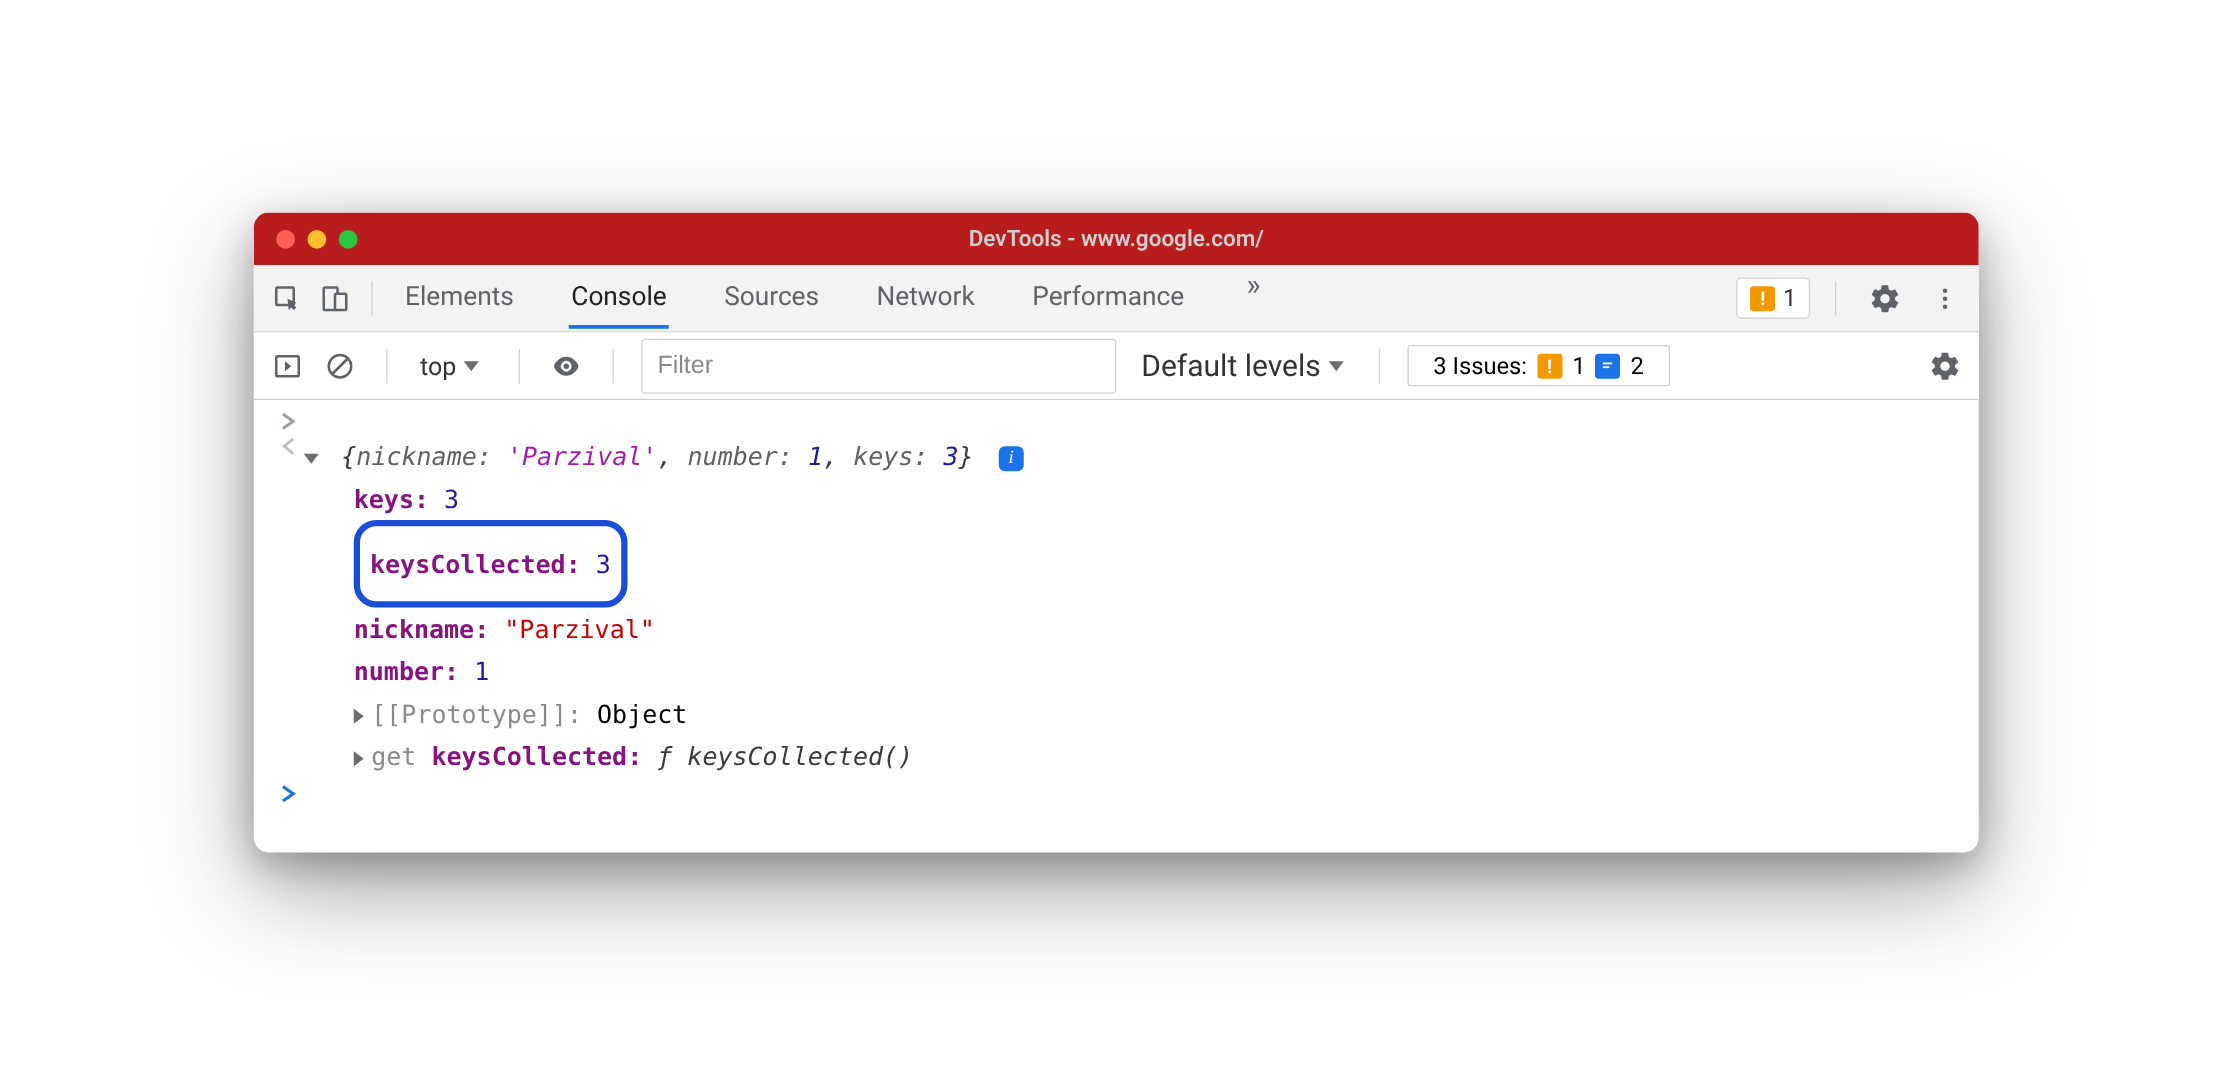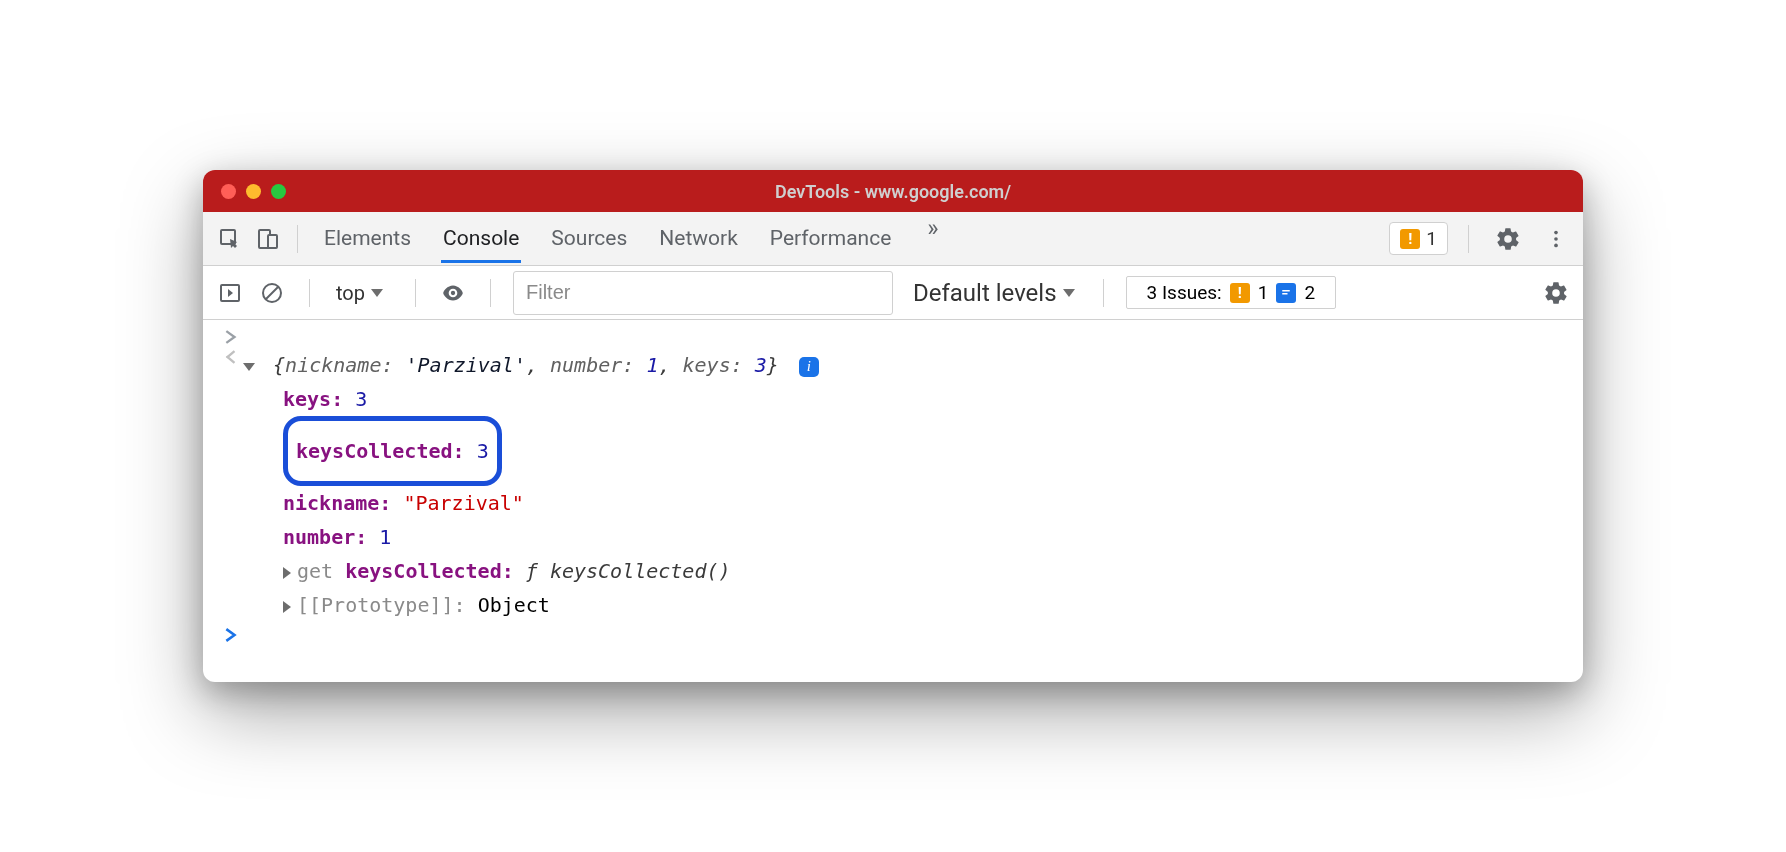--- a/index.html
+++ b/index.html
@@ -62,21 +62,21 @@
     color: #5f6368;
     cursor: pointer;
   }
   .vdiv {
     width: 1px; height: 28px;
     background: #d0d0d0;
     margin: 0 10px;
   }
   .tabs {
     display: flex;
-    gap: 28px;
+    gap: 42px;
     margin-left: 14px;
     font-size: 21px;
     color: #5f6368;
   }
   .tab {
     cursor: pointer;
     padding: 12px 2px 10px;
     border-bottom: 3px solid transparent;
   }
   .tab.active {
@@ -194,21 +194,21 @@
   .caret.down {
     border-width: 8px 6px 0 6px;
     border-color: #6d6d6d transparent transparent transparent;
   }
   .caret.right {
     border-width: 6px 0 6px 8px;
     border-color: transparent transparent transparent #6d6d6d;
   }
   .preview { font-style: italic; color: #3b3b3b; }
   .preview .k { color: #616161; }
-  .preview .s { color: #0f172a; }
+  .preview .s { color: #a21caf; }
   .preview .n { color: #1a1aa6; }
   .info-badge {
     display: inline-flex;
     width: 20px; height: 20px;
     background: #1a73e8;
     color: #fff;
     border-radius: 5px;
     font-style: italic;
     font-family: serif;
     font-size: 15px;
@@ -383,24 +383,24 @@
               <span class="pkey">keysCollected</span><span class="pkey">:</span> <span class="pval-n">3</span>
             </span>
           </span>
           <span class="prop">
             <span class="pkey">nickname</span><span class="pkey">:</span> <span class="pval-s">"Parzival"</span>
           </span>
           <span class="prop">
             <span class="pkey">number</span><span class="pkey">:</span> <span class="pval-n">1</span>
           </span>
           <span class="prop">
+            <span class="caret right"></span><span class="dim">[[Prototype]]</span><span class="dim">:</span> <span>Object</span>
+          </span>
+          <span class="prop">
             <span class="caret right"></span><span class="dim">get </span><span class="pkey">keysCollected</span><span class="pkey">:</span> <span class="fn">ƒ keysCollected()</span>
-          </span>
-          <span class="prop">
-            <span class="caret right"></span><span class="dim">[[Prototype]]</span><span class="dim">:</span> <span>Object</span>
           </span>
         </div>
       </div>
     </div>
 
     <div class="row">
       <div class="gutter prompt-caret">
         <svg viewBox="0 0 12 12">
             <path d="M2 1 L9 6 L2 11" fill="none" stroke="#1a73e8" stroke-width="2.2"></path>
           </svg>

